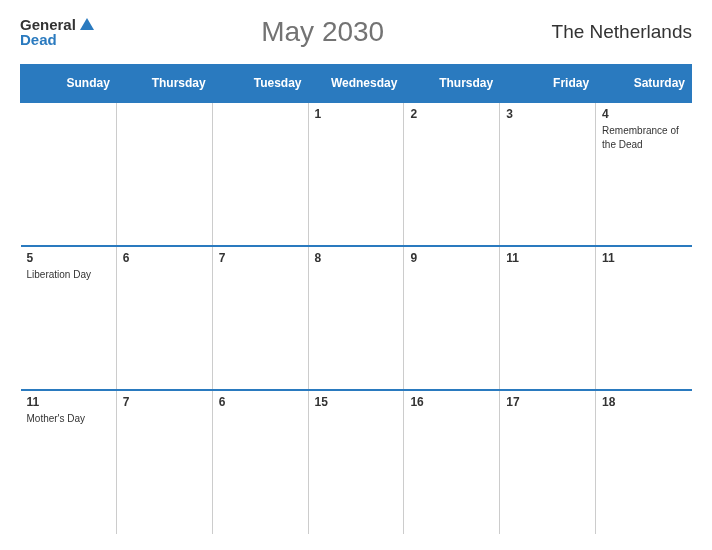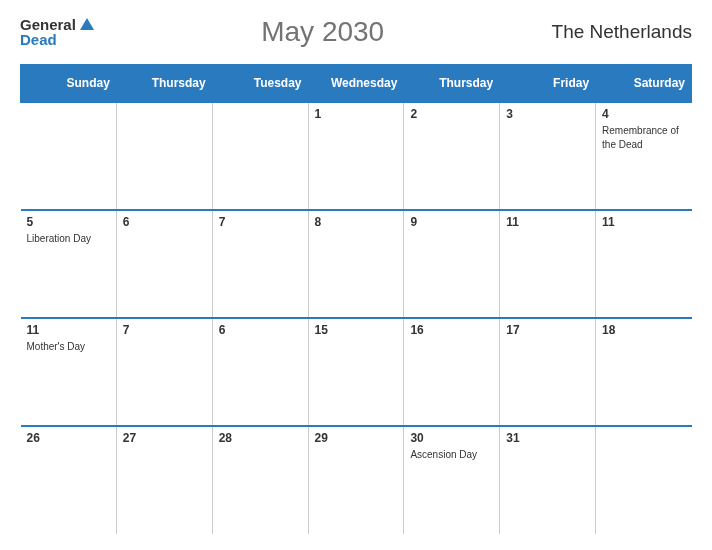--- a/index.html
+++ b/index.html
@@ -194,33 +194,14 @@
         <td>
           <span class="day-num">16</span>
         </td>
         <td>
           <span class="day-num">17</span>
         </td>
         <td>
           <span class="day-num">18</span>
         </td>
       </tr>
-      <tr>
-        <td>
-          <span class="day-num">26</span>
-        </td>
-        <td>
-          <span class="day-num">27</span>
-        </td>
-        <td>
-          <span class="day-num">28</span>
-        </td>
-        <td>
-          <span class="day-num">29</span>
-        </td>
-        <td><span class="day-num">30</span><span class="event">Ascension Day</span></td>
-        <td>
-          <span class="day-num">31</span>
-        </td>
-        <td class="empty-cell"></td>
-      </tr>
     </tbody>
 </table>
 
 </body></html>

